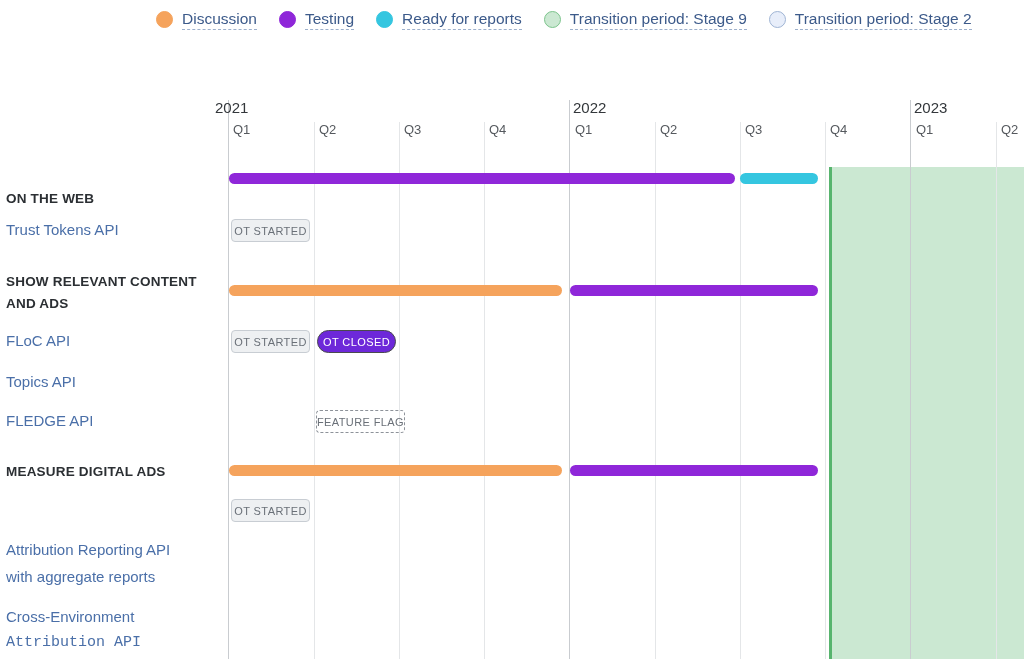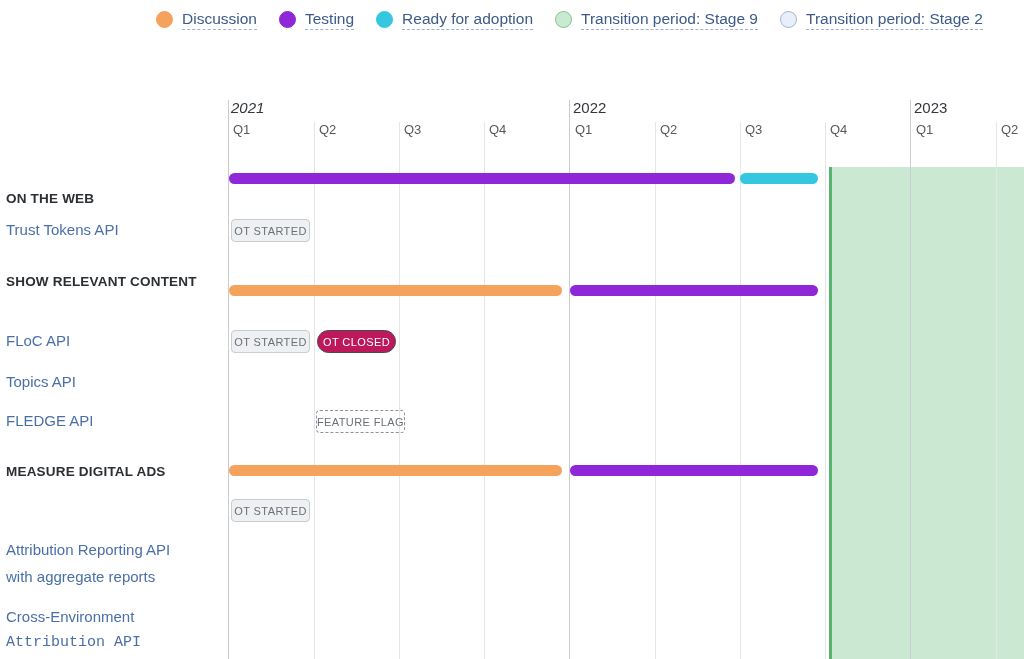--- a/index.html
+++ b/index.html
@@ -118,21 +118,21 @@
     cursor: pointer;
     text-transform: uppercase;
   }
   .badge.started {
     background: #eef0f2;
     border: 1px solid #c8cdd3;
     border-radius: 4px;
     color: #6a7078;
   }
   .badge.closed {
-    background: #be185d;
+    background: #6d28d9;
     border: 1px solid #4a4a4f;
     border-radius: 12px;
     color: #ffffff;
   }
   .badge.flag {
     background: transparent;
     border: 1px dashed #8d9299;
     border-radius: 4px;
     color: #6a7078;
   }
@@ -144,21 +144,21 @@
     <div class="legend-item">
       <span class="legend-dot" style="background: rgb(245, 163, 92); border: 1px solid rgb(245, 163, 92);"></span>
       <span class="legend-label">Discussion</span>
     </div>
     <div class="legend-item">
       <span class="legend-dot" style="background: rgb(143, 39, 217); border: 1px solid rgb(143, 39, 217);"></span>
       <span class="legend-label">Testing</span>
     </div>
     <div class="legend-item">
       <span class="legend-dot" style="background: rgb(53, 198, 224); border: 1px solid rgb(53, 198, 224);"></span>
-      <span class="legend-label">Ready for adoption</span>
+      <span class="legend-label">Ready for reports</span>
     </div>
     <div class="legend-item">
       <span class="legend-dot" style="background: rgb(203, 232, 210); border: 1px solid rgb(124, 196, 140);"></span>
       <span class="legend-label">Transition period: Stage 9</span>
     </div>
     <div class="legend-item">
       <span class="legend-dot" style="background: rgb(232, 238, 250); border: 1px solid rgb(159, 180, 212);"></span>
       <span class="legend-label">Transition period: Stage 2</span>
     </div>
   </div>
@@ -168,39 +168,40 @@
     <div class="gridline year" style="left: 228px; top: 100px; height: 559px;"></div>
     <div class="gridline" style="left: 314px; top: 122px; height: 537px;"></div>
     <div class="gridline" style="left: 399px; top: 122px; height: 537px;"></div>
     <div class="gridline" style="left: 484px; top: 122px; height: 537px;"></div>
     <div class="gridline year" style="left: 569px; top: 100px; height: 559px;"></div>
     <div class="gridline" style="left: 655px; top: 122px; height: 537px;"></div>
     <div class="gridline" style="left: 740px; top: 122px; height: 537px;"></div>
     <div class="gridline" style="left: 825px; top: 122px; height: 537px;"></div>
     <div class="gridline year" style="left: 910px; top: 100px; height: 559px;"></div>
     <div class="gridline" style="left: 996px; top: 122px; height: 537px;"></div>
-    <div class="year-label" style="left: 231px; top: 99px; font-style: italic;">2021</div>
+    <div class="year-label" style="left: 215px; top: 99px;">2021</div>
     <div class="year-label" style="left: 573px; top: 99px;">2022</div>
     <div class="year-label" style="left: 914px; top: 99px;">2023</div>
     <div class="q-label" style="left: 233px; top: 122px;">Q1</div>
     <div class="q-label" style="left: 319px; top: 122px;">Q2</div>
     <div class="q-label" style="left: 404px; top: 122px;">Q3</div>
     <div class="q-label" style="left: 489px; top: 122px;">Q4</div>
     <div class="q-label" style="left: 575px; top: 122px;">Q1</div>
     <div class="q-label" style="left: 660px; top: 122px;">Q2</div>
     <div class="q-label" style="left: 745px; top: 122px;">Q3</div>
     <div class="q-label" style="left: 830px; top: 122px;">Q4</div>
     <div class="q-label" style="left: 916px; top: 122px;">Q1</div>
     <div class="q-label" style="left: 1001px; top: 122px;">Q2</div>
     <div class="section-title" style="top: 188px;">ON THE WEB</div>
     <div class="bar" style="left: 229px; top: 173px; width: 506px; background: rgb(143, 39, 217);"></div>
     <div class="bar" style="left: 740px; top: 173px; width: 78px; background: rgb(53, 198, 224);"></div>
     <div class="api-link" style="top: 217px;">Trust Tokens API</div>
     <div class="badge started" style="left: 231px; top: 219px; width: 79px;">OT STARTED</div>
     <div class="section-title" style="top: 271px;">SHOW RELEVANT CONTENT</div>
+    <div class="section-title" style="top: 293px;">AND ADS</div>
     <div class="bar" style="left: 229px; top: 285px; width: 333px; background: rgb(245, 163, 92);"></div>
     <div class="bar" style="left: 570px; top: 285px; width: 248px; background: rgb(143, 39, 217);"></div>
     <div class="api-link" style="top: 328px;">FLoC API</div>
     <div class="badge started" style="left: 231px; top: 330px; width: 79px;">OT STARTED</div>
     <div class="badge closed" style="left: 317px; top: 330px; width: 79px;">OT CLOSED</div>
     <div class="api-link" style="top: 369px;">Topics API</div>
     <div class="api-link" style="top: 408px;">FLEDGE API</div>
     <div class="badge flag" style="left: 316px; top: 410px; width: 89px;">FEATURE FLAG</div>
     <div class="section-title" style="top: 461px;">MEASURE DIGITAL ADS</div>
     <div class="bar" style="left: 229px; top: 465px; width: 333px; background: rgb(245, 163, 92);"></div>

